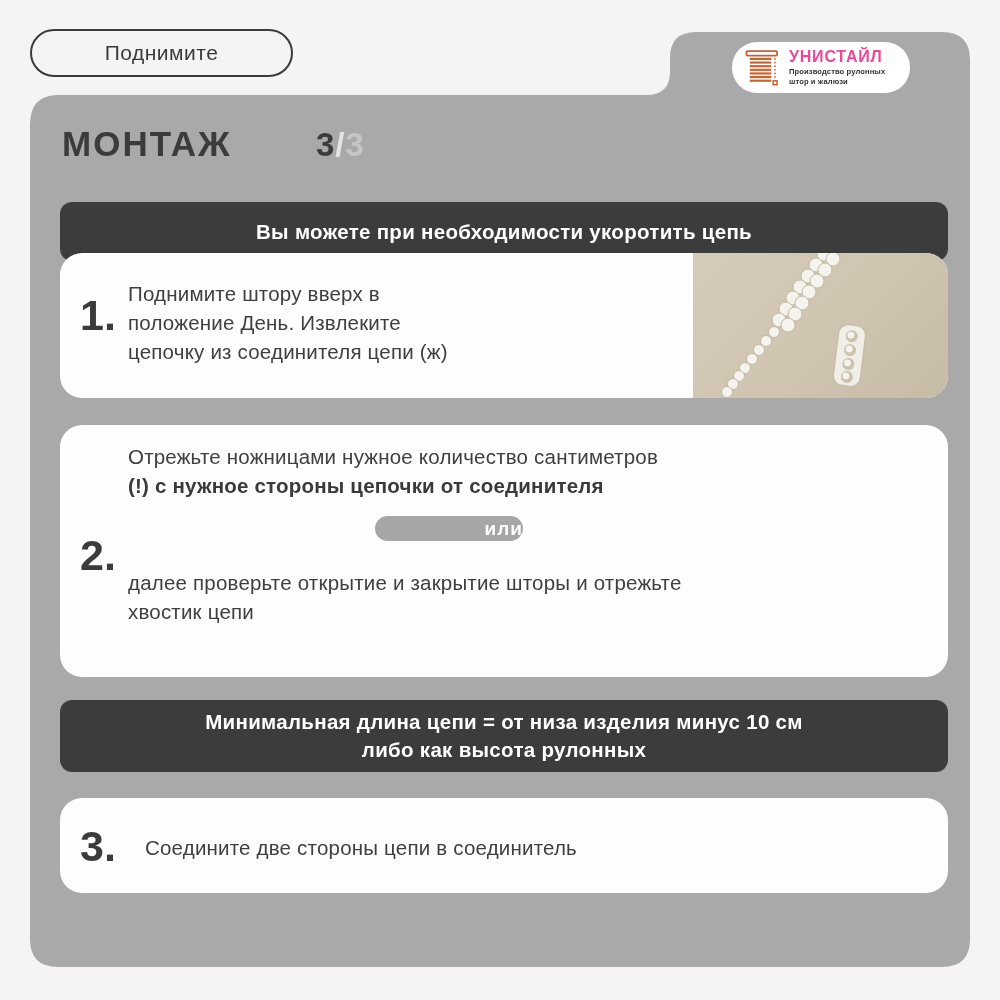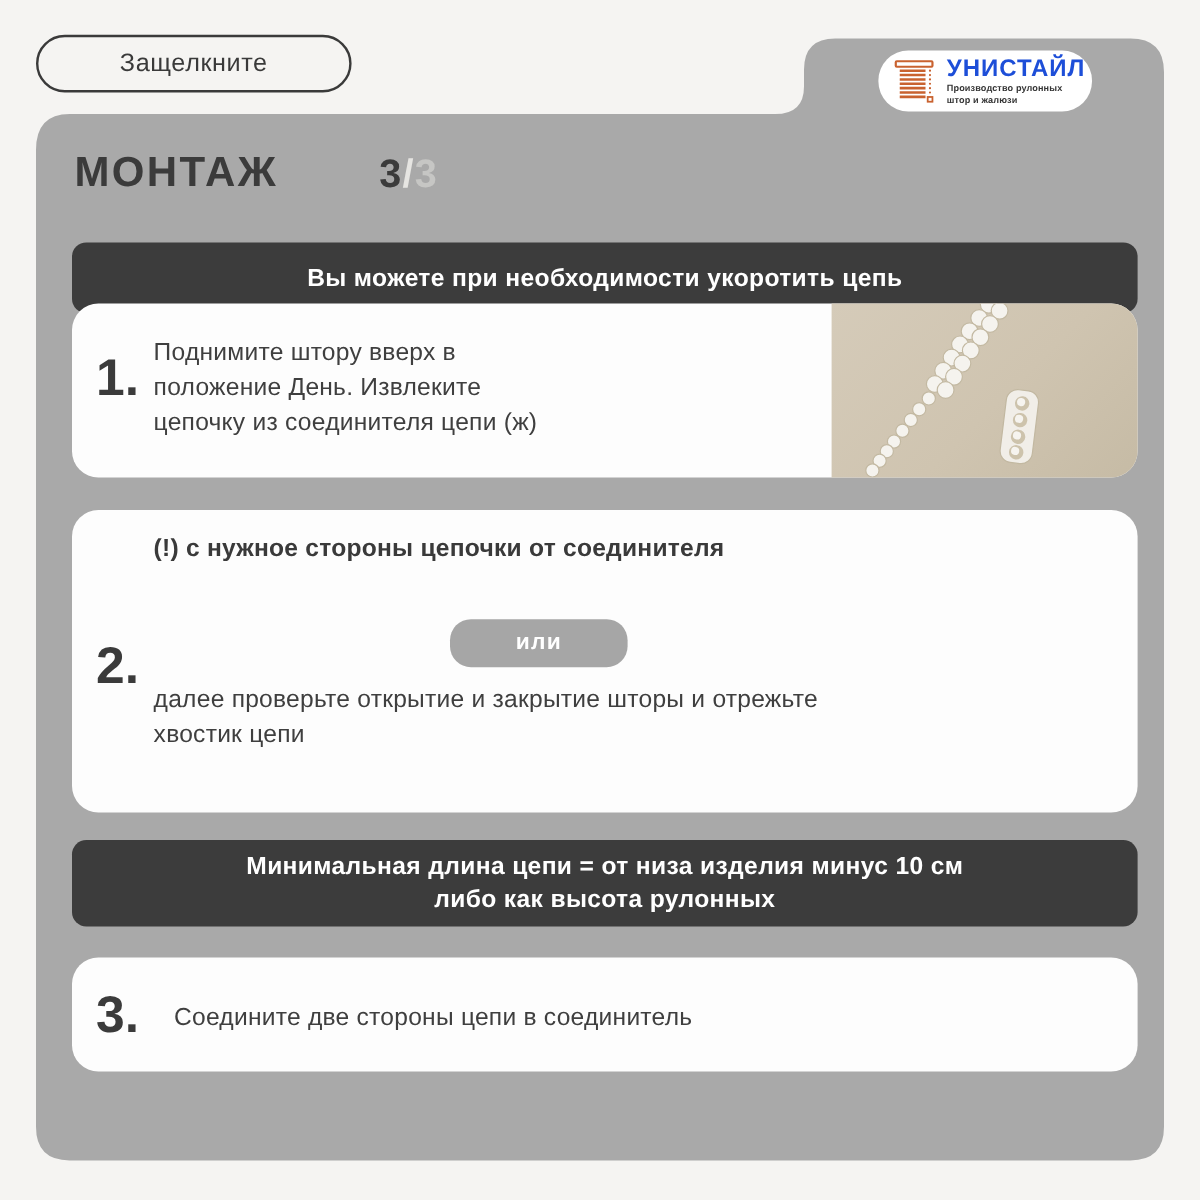--- a/index.html
+++ b/index.html
@@ -16,21 +16,21 @@
     font-size:21px; color:#3a3a3a; letter-spacing:0.5px;
   }
 
   .logo-pill {
     position:absolute; left:732px; top:42px; width:178px; height:51px;
     background:#ffffff; border-radius:25px;
     display:flex; align-items:center; padding-left:12px; gap:7px;
   }
   .logo-icon { width:38px; height:40px; flex:0 0 auto; }
   .logo-text { display:flex; flex-direction:column; line-height:1; }
-  .logo-brand { font-size:20px; font-weight:bold; color:#1d4ed8; letter-spacing:0.8px; }
+  .logo-brand { font-size:16px; font-weight:bold; color:#ec4899; letter-spacing:0.8px; }
   .logo-tagline { font-size:7.6px; font-weight:bold; color:#343434; margin-top:2.5px; letter-spacing:0.1px; }
 
   .title { position:absolute; left:62px; top:124px; font-size:35px; font-weight:bold; color:#3b3b3b; letter-spacing:2px; }
   .pages { position:absolute; left:316px; top:126px; font-size:33px; font-weight:bold; letter-spacing:1px; }
   .pages .cur { color:#3b3b3b; }
   .pages .sep { color:#e6e5e2; }
   .pages .tot { color:#c6c6c4; }
 
   .banner {
     position:absolute; left:60px; width:888px; background:#3c3c3c; border-radius:12px;
@@ -51,44 +51,44 @@
   .num-3 { left:20px; top:24px; }
 
   .step-text { position:absolute; font-size:20.5px; color:#3f3f3f; line-height:29px; letter-spacing:0.2px; }
   .text-1 { left:68px; top:26px; }
   .text-2a { left:68px; top:17px; }
   .text-2b { left:68px; top:143px; }
   .text-3 { left:85px; top:35px; }
   .bold-line { font-weight:bold; color:#3a3a3a; }
 
   .or-pill {
-    position:absolute; left:315px; top:91px; width:148px; height:40px;
+    position:absolute; left:315px; top:91px; width:148px; height:25px;
     background:#a6a6a6; border-radius:17.5px; color:#ffffff;
     font-size:19px; font-weight:bold; letter-spacing:1px;
-    display:flex; align-items:center; justify-content:center;
+    display:flex; align-items:center; justify-content:flex-end;
   }
 
   .photo {
     position:absolute; right:0; top:0; width:255px; height:145px;
     border-radius:0 22px 22px 0; overflow:hidden;
     background:linear-gradient(135deg,#d5cbb9 0%,#cfc4b0 55%,#c6bba5 100%);
   }
   .photo svg { display:block; width:100%; height:100%; }
 </style>
 </head>
 <body>
 
 <div class="canvas">
 
   <svg class="container-shape" viewBox="0 0 1000 1000" aria-hidden="true">
     <path fill="#a9a9a9" d="M 30 125 Q 30 95 58 95 L 646 95 Q 670 95 670 72 L 670 58 Q 670 32 696 32 L 942 32 Q 970 32 970 60 L 970 939 Q 970 967 942 967 L 58 967 Q 30 967 30 939 Z"></path>
   </svg>
 
   <div class="badge">
-    <span>Защелкните</span>
+    <span>Поднимите</span>
   </div>
 
   <div class="logo-pill">
     <svg class="logo-icon" viewBox="0 0 46 46" fill="none" stroke="#c9622f">
       <rect x="3" y="2.5" width="37" height="5.5" rx="1" stroke-width="2.2"></rect>
       <line x1="7" y1="12" x2="33" y2="12" stroke-width="2.6"></line>
       <line x1="7" y1="16.4" x2="33" y2="16.4" stroke-width="2.6"></line>
       <line x1="7" y1="20.8" x2="33" y2="20.8" stroke-width="2.6"></line>
       <line x1="7" y1="25.2" x2="33" y2="25.2" stroke-width="2.6"></line>
       <line x1="7" y1="29.6" x2="33" y2="29.6" stroke-width="2.6"></line>
@@ -162,20 +162,21 @@
           <circle cx="155.5" cy="110" r="3.4" fill="#f6f4ef"></circle>
           <circle cx="155.5" cy="123" r="3.4" fill="#f6f4ef"></circle>
         </g>
       </svg>
     </div>
   </div>
 
   <div class="card card-2">
     <div class="step-num num-2">2.</div>
     <div class="step-text text-2a">
+      <div>Отрежьте ножницами нужное количество сантиметров</div>
       <div class="bold-line">(!) с нужное стороны цепочки от соединителя</div>
     </div>
     <div class="or-pill">
       <span>или</span>
     </div>
     <div class="step-text text-2b">
       <div>далее проверьте открытие и закрытие шторы и отрежьте</div>
       <div>хвостик цепи</div>
     </div>
   </div>

